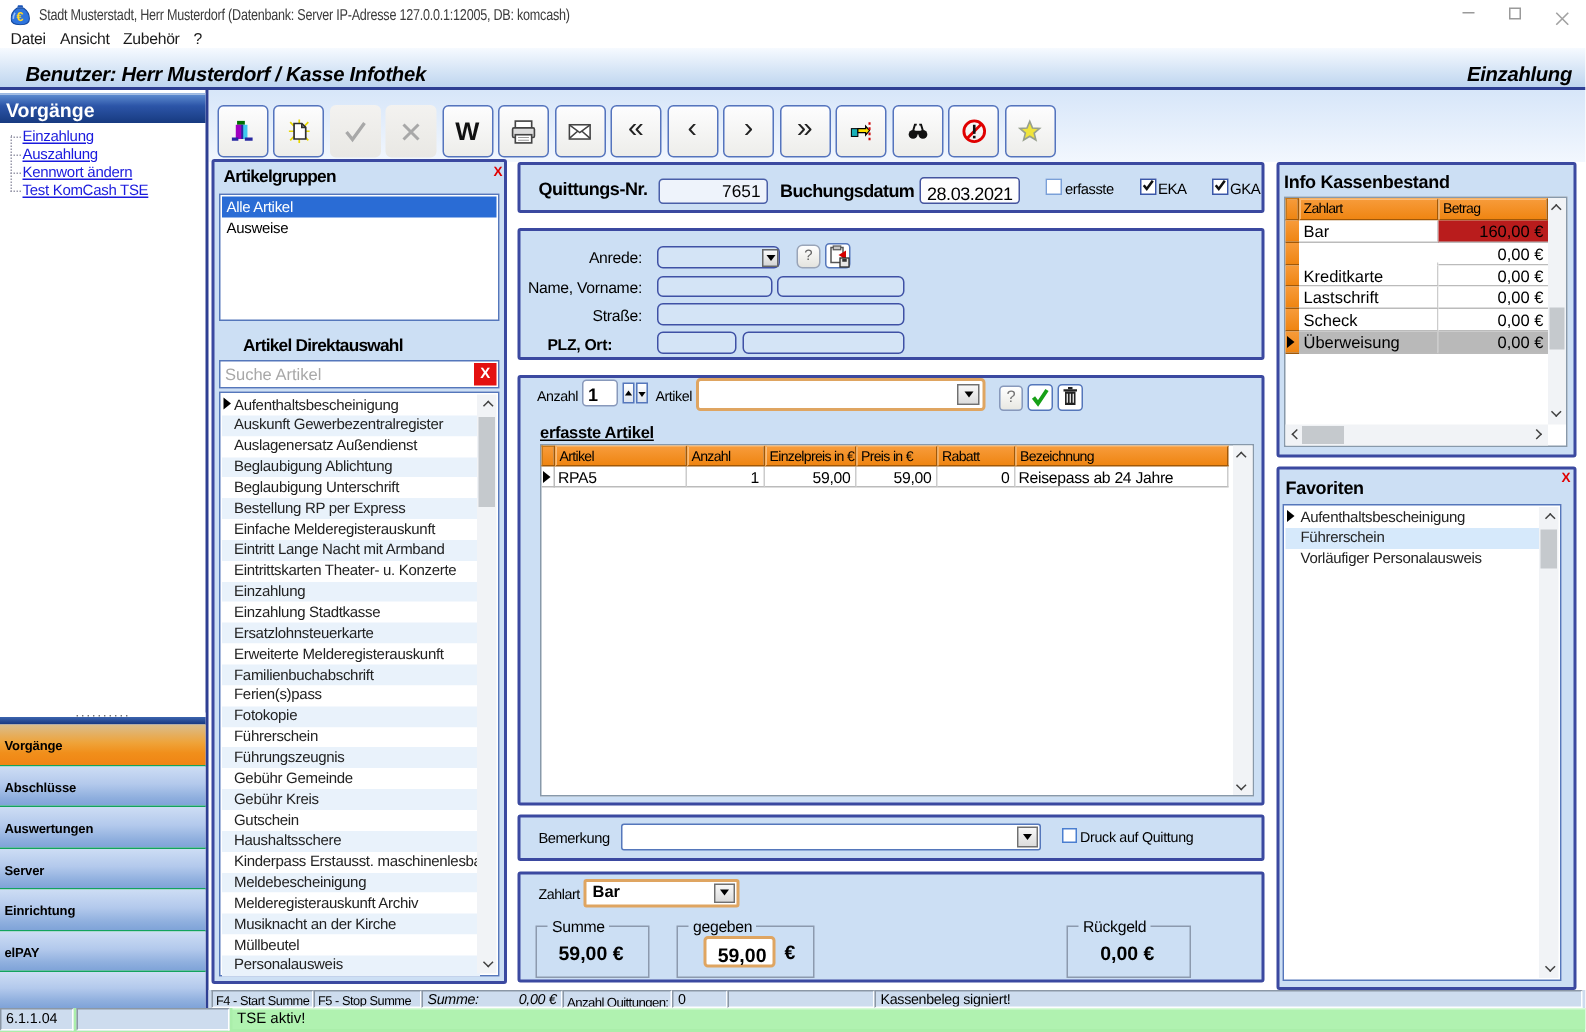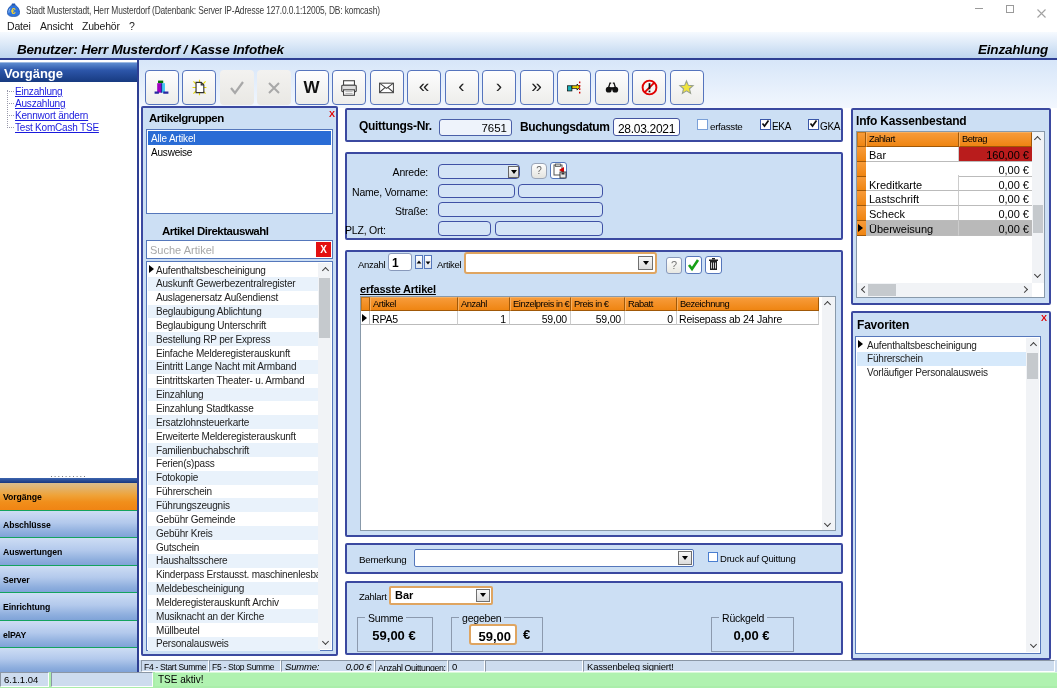--- a/index.html
+++ b/index.html
@@ -201,21 +201,21 @@
 </div>
 <div class="abs" style="left:146px;top:261px;width:187px;height:390px;background:#fff;border:1px solid #5577bb;box-sizing:border-box;" id="artlist">
     <div style="position:absolute;left:1px;top:1px;width:172px;height:13.85px;background:#fff;font-size:10px;letter-spacing:-0.2px;color:#222;padding:1.5px 0 0 8px;box-sizing:border-box;white-space:nowrap;overflow:hidden;">Aufenthaltsbescheinigung</div>
     <div style="position:absolute;left:1px;top:14.85px;width:172px;height:13.85px;background:#e9f2fb;font-size:10px;letter-spacing:-0.2px;color:#222;padding:1.5px 0 0 8px;box-sizing:border-box;white-space:nowrap;overflow:hidden;">Auskunft Gewerbezentralregister</div>
     <div style="position:absolute;left:1px;top:28.7px;width:172px;height:13.85px;background:#fff;font-size:10px;letter-spacing:-0.2px;color:#222;padding:1.5px 0 0 8px;box-sizing:border-box;white-space:nowrap;overflow:hidden;">Auslagenersatz Außendienst</div>
     <div style="position:absolute;left:1px;top:42.55px;width:172px;height:13.85px;background:#e9f2fb;font-size:10px;letter-spacing:-0.2px;color:#222;padding:1.5px 0 0 8px;box-sizing:border-box;white-space:nowrap;overflow:hidden;">Beglaubigung Ablichtung</div>
     <div style="position:absolute;left:1px;top:56.4px;width:172px;height:13.85px;background:#fff;font-size:10px;letter-spacing:-0.2px;color:#222;padding:1.5px 0 0 8px;box-sizing:border-box;white-space:nowrap;overflow:hidden;">Beglaubigung Unterschrift</div>
     <div style="position:absolute;left:1px;top:70.25px;width:172px;height:13.85px;background:#e9f2fb;font-size:10px;letter-spacing:-0.2px;color:#222;padding:1.5px 0 0 8px;box-sizing:border-box;white-space:nowrap;overflow:hidden;">Bestellung RP per Express</div>
     <div style="position:absolute;left:1px;top:84.1px;width:172px;height:13.85px;background:#fff;font-size:10px;letter-spacing:-0.2px;color:#222;padding:1.5px 0 0 8px;box-sizing:border-box;white-space:nowrap;overflow:hidden;">Einfache Melderegisterauskunft</div>
     <div style="position:absolute;left:1px;top:97.95px;width:172px;height:13.85px;background:#e9f2fb;font-size:10px;letter-spacing:-0.2px;color:#222;padding:1.5px 0 0 8px;box-sizing:border-box;white-space:nowrap;overflow:hidden;">Eintritt Lange Nacht mit Armband</div>
-    <div style="position:absolute;left:1px;top:111.8px;width:172px;height:13.85px;background:#fff;font-size:10px;letter-spacing:-0.2px;color:#222;padding:1.5px 0 0 8px;box-sizing:border-box;white-space:nowrap;overflow:hidden;">Eintrittskarten Theater- u. Armband</div>
+    <div style="position:absolute;left:1px;top:111.8px;width:172px;height:13.85px;background:#fff;font-size:10px;letter-spacing:-0.2px;color:#222;padding:1.5px 0 0 8px;box-sizing:border-box;white-space:nowrap;overflow:hidden;">Eintrittskarten Theater- u. Konzerte</div>
     <div style="position:absolute;left:1px;top:125.64999999999999px;width:172px;height:13.85px;background:#e9f2fb;font-size:10px;letter-spacing:-0.2px;color:#222;padding:1.5px 0 0 8px;box-sizing:border-box;white-space:nowrap;overflow:hidden;">Einzahlung</div>
     <div style="position:absolute;left:1px;top:139.5px;width:172px;height:13.85px;background:#fff;font-size:10px;letter-spacing:-0.2px;color:#222;padding:1.5px 0 0 8px;box-sizing:border-box;white-space:nowrap;overflow:hidden;">Einzahlung Stadtkasse</div>
     <div style="position:absolute;left:1px;top:153.35px;width:172px;height:13.85px;background:#e9f2fb;font-size:10px;letter-spacing:-0.2px;color:#222;padding:1.5px 0 0 8px;box-sizing:border-box;white-space:nowrap;overflow:hidden;">Ersatzlohnsteuerkarte</div>
     <div style="position:absolute;left:1px;top:167.2px;width:172px;height:13.85px;background:#fff;font-size:10px;letter-spacing:-0.2px;color:#222;padding:1.5px 0 0 8px;box-sizing:border-box;white-space:nowrap;overflow:hidden;">Erweiterte Melderegisterauskunft</div>
     <div style="position:absolute;left:1px;top:181.04999999999998px;width:172px;height:13.85px;background:#e9f2fb;font-size:10px;letter-spacing:-0.2px;color:#222;padding:1.5px 0 0 8px;box-sizing:border-box;white-space:nowrap;overflow:hidden;">Familienbuchabschrift</div>
     <div style="position:absolute;left:1px;top:194.9px;width:172px;height:13.85px;background:#fff;font-size:10px;letter-spacing:-0.2px;color:#222;padding:1.5px 0 0 8px;box-sizing:border-box;white-space:nowrap;overflow:hidden;">Ferien(s)pass</div>
     <div style="position:absolute;left:1px;top:208.75px;width:172px;height:13.85px;background:#e9f2fb;font-size:10px;letter-spacing:-0.2px;color:#222;padding:1.5px 0 0 8px;box-sizing:border-box;white-space:nowrap;overflow:hidden;">Fotokopie</div>
     <div style="position:absolute;left:1px;top:222.6px;width:172px;height:13.85px;background:#fff;font-size:10px;letter-spacing:-0.2px;color:#222;padding:1.5px 0 0 8px;box-sizing:border-box;white-space:nowrap;overflow:hidden;">Führerschein</div>
     <div style="position:absolute;left:1px;top:236.45px;width:172px;height:13.85px;background:#e9f2fb;font-size:10px;letter-spacing:-0.2px;color:#222;padding:1.5px 0 0 8px;box-sizing:border-box;white-space:nowrap;overflow:hidden;">Führungszeugnis</div>
     <div style="position:absolute;left:1px;top:250.29999999999998px;width:172px;height:13.85px;background:#fff;font-size:10px;letter-spacing:-0.2px;color:#222;padding:1.5px 0 0 8px;box-sizing:border-box;white-space:nowrap;overflow:hidden;">Gebühr Gemeinde</div>
@@ -271,21 +271,21 @@
     <path d="M8 7 L13 4 L13 10 Z" fill="#d40000"></path>
     <rect x="9" y="9" width="6" height="6" fill="#e8e8e8" stroke="#333" stroke-width="0.9"></rect>
     <rect x="10.5" y="9.5" width="3" height="2" fill="#333"></rect>
   </svg>
 </div>
 <div class="lbl" style="left:345px;top:186px;width:83px;text-align:right;">Name, Vorname:</div>
 <div class="inp" style="left:438px;top:183.5px;width:77px;height:14.5px;border-width:1.5px;border-color:#3f51a5;"></div>
 <div class="inp" style="left:518px;top:183.5px;width:85px;height:14.5px;border-width:1.5px;border-color:#3f51a5;"></div>
 <div class="lbl" style="left:345px;top:205px;width:83px;text-align:right;">Straße:</div>
 <div class="inp" style="left:438px;top:202px;width:165px;height:14.5px;border-width:1.5px;border-color:#3f51a5;"></div>
-<div class="lbl" style="left:345px;top:224px;width:83px;text-align:left;">PLZ, Ort:</div>
+<div class="lbl" style="left:345px;top:224px;width:83px;text-align:center;font-weight:bold;">PLZ, Ort:</div>
 <div class="inp" style="left:438px;top:221px;width:53px;height:14.5px;border-width:1.5px;border-color:#3f51a5;"></div>
 <div class="inp" style="left:495px;top:221px;width:108px;height:14.5px;border-width:1.5px;border-color:#3f51a5;"></div>
 
 <div class="panel" style="left:345px;top:250px;width:498px;height:287px;"></div>
 <div class="lbl" style="left:358px;top:259px;font-size:9.5px;letter-spacing:-0.3px;">Anzahl</div>
 <div class="winp" style="left:388px;top:253px;width:24px;height:18px;border-color:#8899bb;">
     <span class="b" style="position:absolute;left:3px;top:2px;">1</span>
   </div>
 <div class="abs" style="left:415px;top:255px;width:8px;height:14px;background:linear-gradient(#fff,#dde4ef);border:1px solid #5577bb;box-sizing:border-box;">
     <div class="arr-u" style="margin:4px auto 0;transform:scale(.8);"></div>

